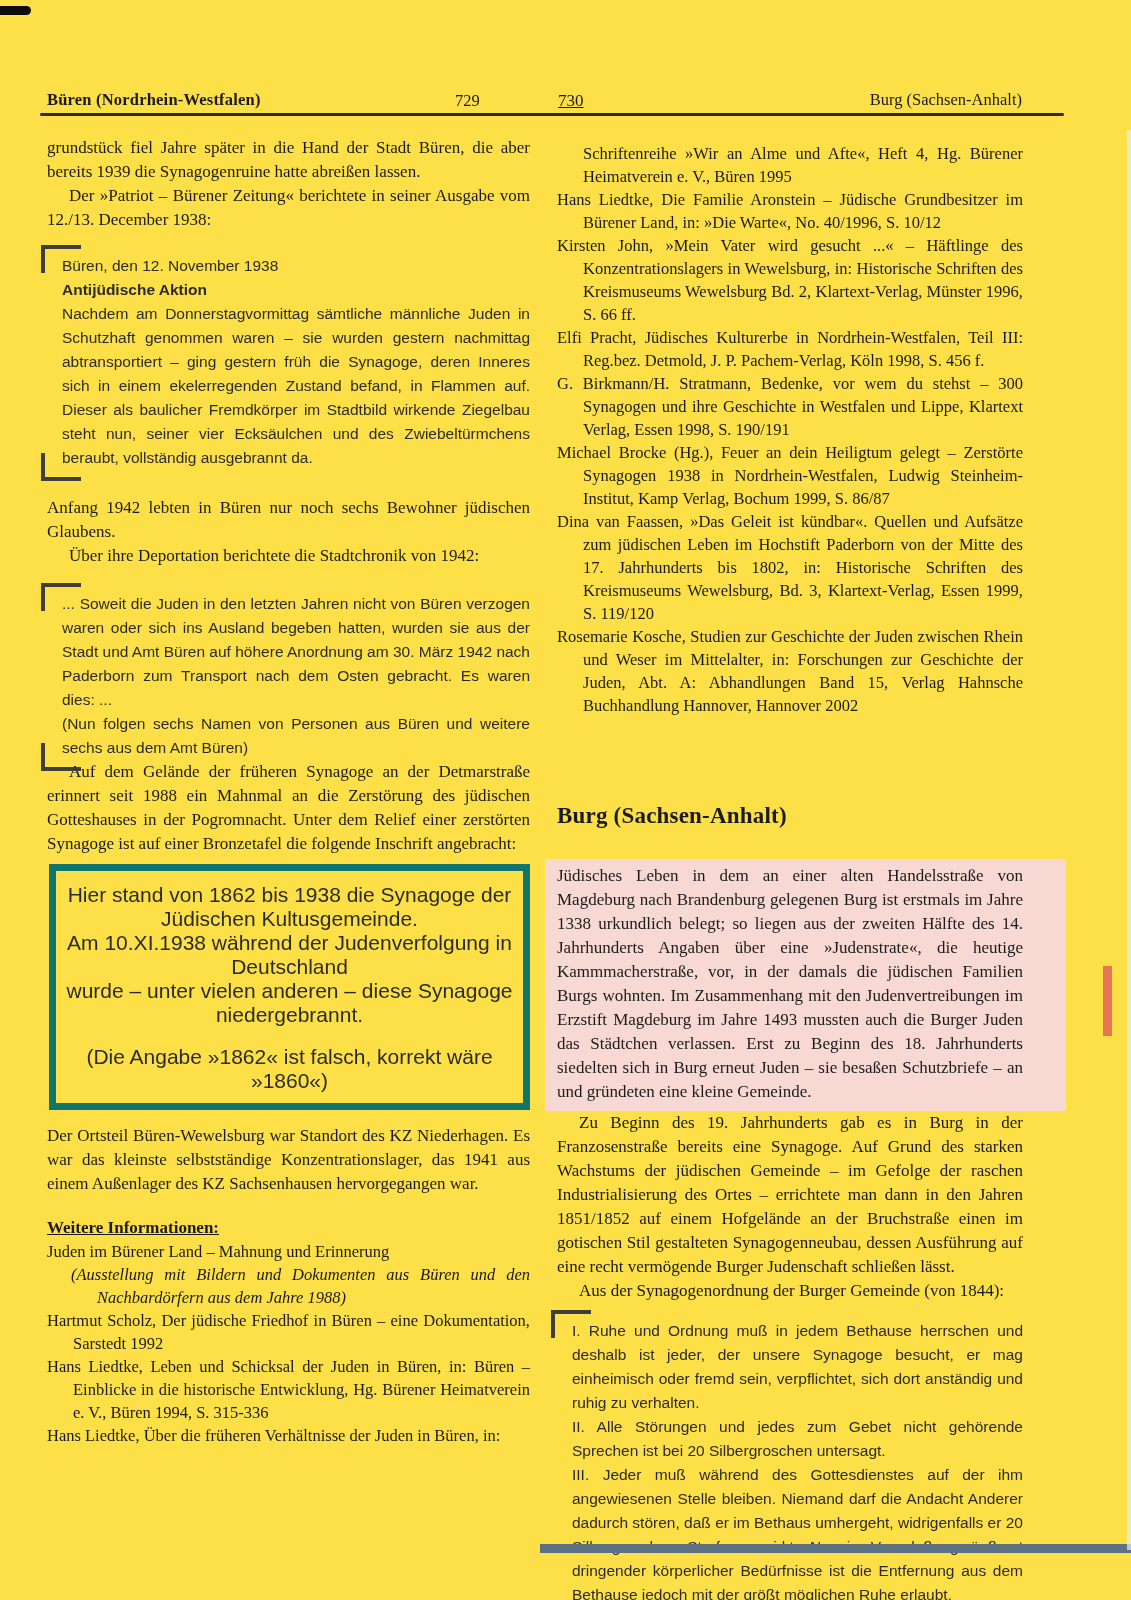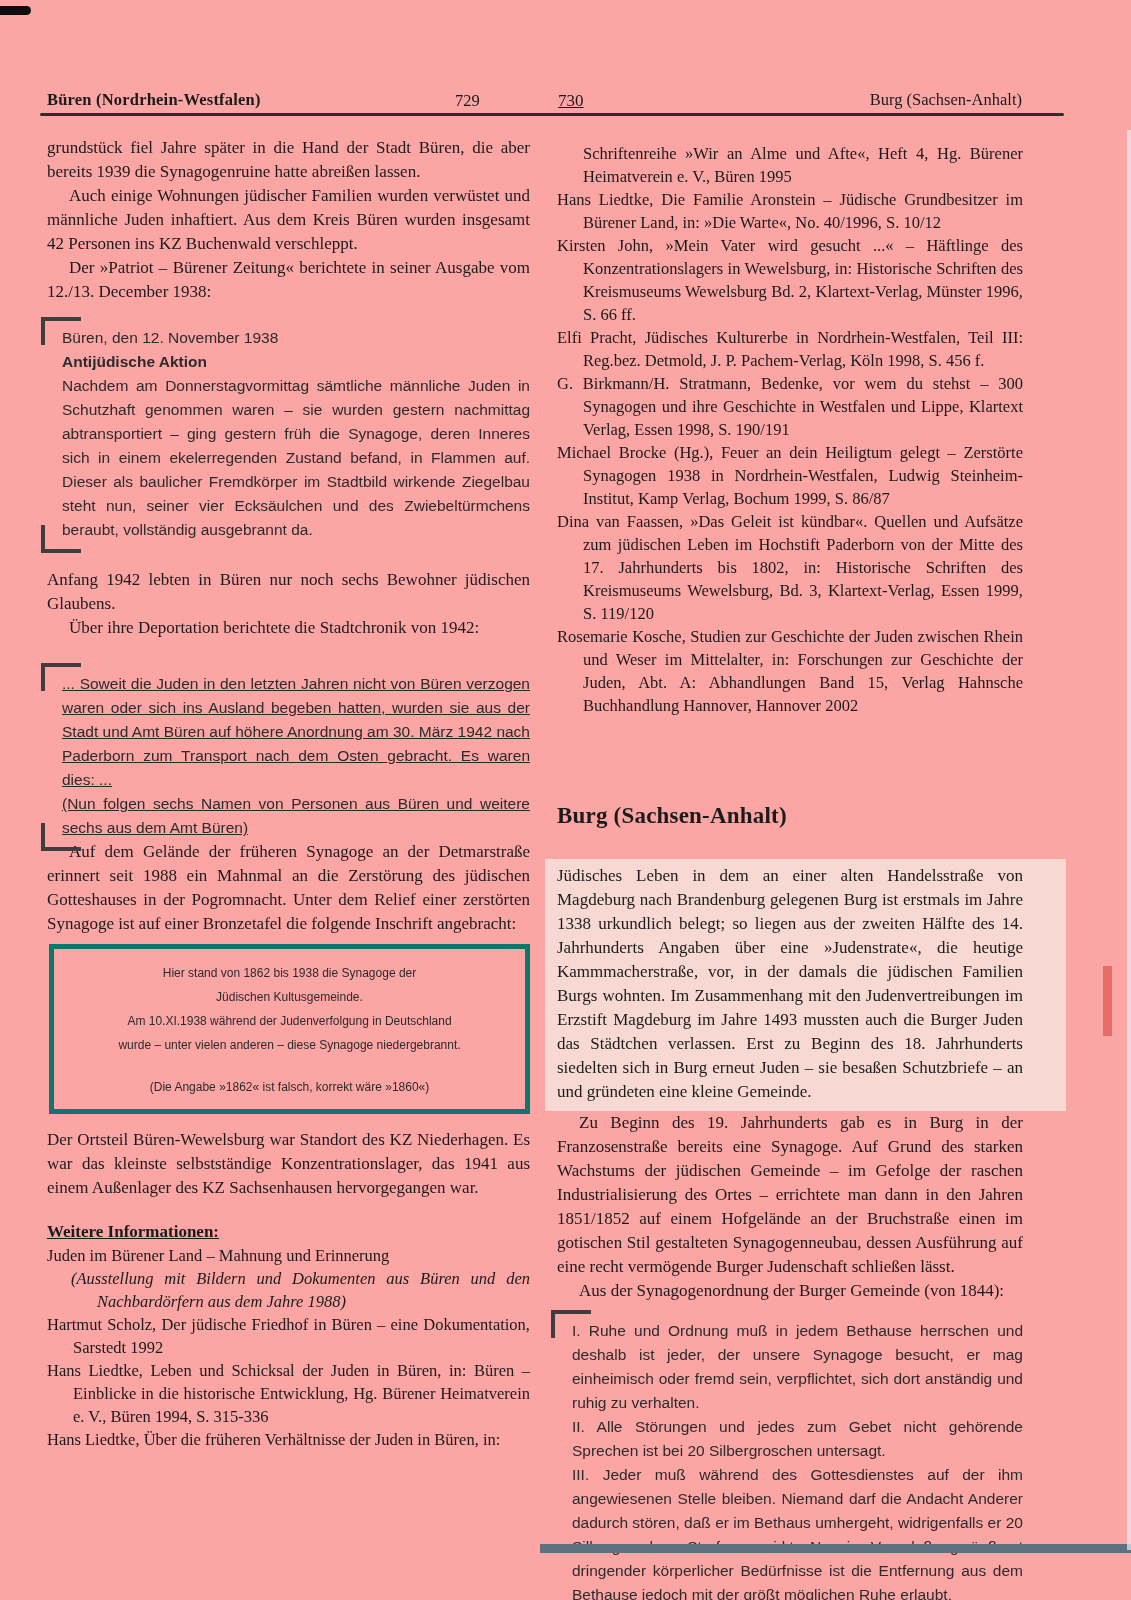--- a/index.html
+++ b/index.html
@@ -1,20 +1,20 @@
 <!DOCTYPE html>
 <html lang="de"><head>
 <meta charset="utf-8">
 <style>
   html, body { margin: 0; padding: 0; background: #ffffff; }
   .page {
     position: relative;
     width: 1131px;
     height: 1600px;
-    background: #fca5a5;
+    background: #fde047;
     overflow: hidden;
     font-family: "Liberation Serif", serif;
     color: #1b1b1b;
   }
 
   
   .scan-dash {
     position: absolute; left: 0; top: 6px; width: 31px; height: 9px;
     background: #0d0d0d; border-radius: 0 5px 5px 0;
   }
@@ -58,24 +58,24 @@
     text-align: justify; color: #2b2b2b;
   }
   .corner { position: absolute; width: 36px; height: 24px; }
   .corner-tl { top: -9px;  left: -21px; border-top: 4px solid #3e3e3e;    border-left: 4px solid #3e3e3e; }
   .corner-bl { bottom: -11px; left: -21px; border-bottom: 4px solid #3e3e3e; border-left: 4px solid #3e3e3e; }
   .quote .headline { font-weight: bold; }
 
   
   .plaque {
     margin: 8px 0 0 2px;
-    border: 5px solid #0f766e;
+    border: 7px solid #0f766e;
     padding: 12px 6px 10px;
     font-family: "Liberation Sans", sans-serif;
-    font-size: 12px; line-height: 24px;
+    font-size: 21px; line-height: 24px;
     text-align: center; color: #2b2b2b;
   }
   .plaque .correction { margin-top: 18px; }
 
   
   .bib { font-size: 16.5px; line-height: 23px; text-align: justify; }
   .bib .entry { padding-left: 26px; text-indent: -26px; }
   .bib .entry.cont { text-indent: 0; }
   .bib .entry.italic { font-style: italic; margin-left: 24px; }
   .weitere { font-size: 17px; font-weight: bold; margin-top: 22px; text-decoration: underline; }
@@ -85,42 +85,41 @@
   .highlight {
     margin: 30px -43px 0 -12px;
     padding: 5px 43px 7px 12px;
     background: #f8d8d2;
   }
   .highlight .para { text-indent: 0; }
 
   
   .mt-quote1 { margin-top: 22px; }
   .mt-p4     { margin-top: 26px; }
-  .mt-quote2 { margin-top: 32px; text-decoration: underline; }
+  .mt-quote2 { margin-top: 24px; }
   .mt-p6     { margin-top: 22px; }
   .mt-p8     { margin-top: 14px; }
   .mt-bib    { margin-top: 2px; }
   .mt-quote3 { margin-top: 16px; }
 </style>
 </head>
 <body>
 
 <div class="page">
 
   <div class="scan-dash"></div>
 
   <div class="hdr-left">Büren (Nordrhein-Westfalen)</div>
   <div class="hdr-p729">729</div>
   <div class="hdr-p730">730</div>
   <div class="hdr-right">Burg (Sachsen-Anhalt)</div>
   <div class="hdr-rule"></div>
 
   <div class="col col-left">
     <div class="para">grundstück fiel Jahre später in die Hand der Stadt Büren, die aber bereits 1939 die Synagogenruine hatte abreißen lassen.</div>
-    <div class="para indent">Auch einige Wohnungen jüdischer Familien wurden verwüstet und männliche Juden inhaftiert. Aus dem Kreis Büren wurden insgesamt 42 Personen ins KZ Buchenwald verschleppt.</div>
     <div class="para indent">Der »Patriot – Bürener Zeitung« berichtete in seiner Ausgabe vom 12./13. December 1938:</div>
 
     <div class="quote mt-quote1">
       <div class="corner corner-tl"></div>
       <div class="corner corner-bl"></div>
       <div>Büren, den 12. November 1938</div>
       <div class="headline">Antijüdische Aktion</div>
       <div>Nachdem am Donnerstagvormittag sämtliche männliche Juden in Schutzhaft genommen waren – sie wurden gestern nachmittag abtransportiert – ging gestern früh die Synagoge, deren Inneres sich in einem ekelerregenden Zustand befand, in Flammen auf. Dieser als baulicher Fremdkörper im Stadtbild wirkende Ziegelbau steht nun, seiner vier Ecksäulchen und des Zwiebeltürmchens beraubt, vollständig ausgebrannt da.</div>
     </div>
 

